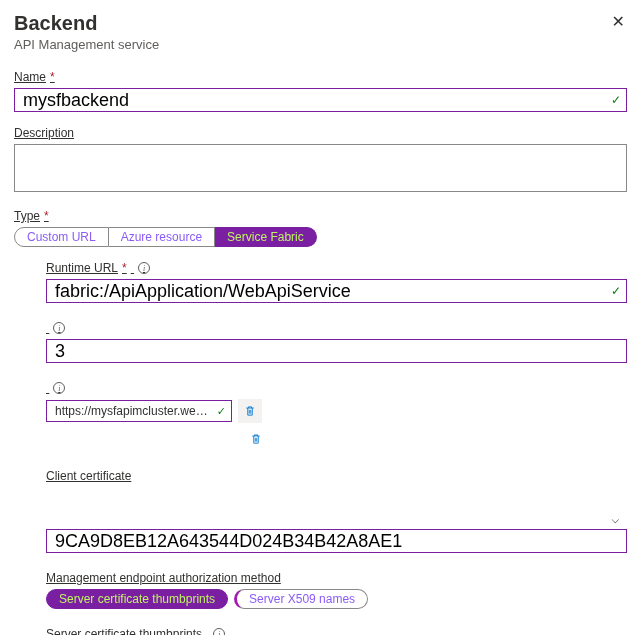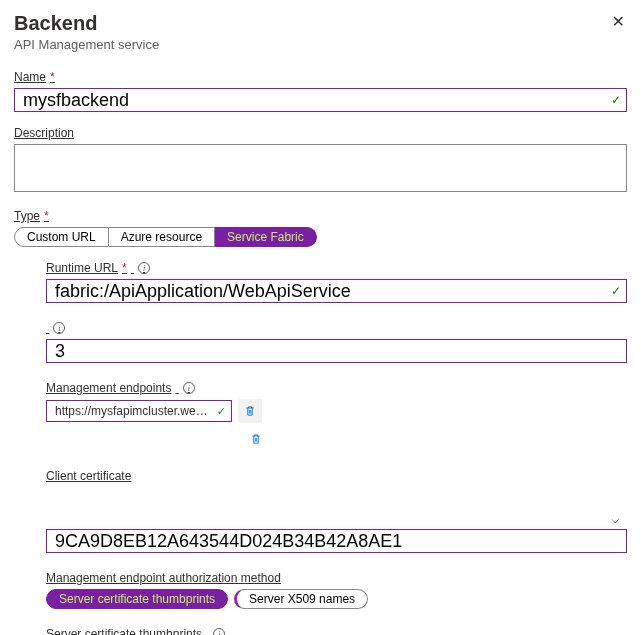--- a/index.html
+++ b/index.html
@@ -13,21 +13,21 @@
     .req { color: #a4262c; }
     .info-icon { display: inline-flex; align-items: center; justify-content: center; width: 12px; height: 12px; border: 1px solid #605e5c; border-radius: 50%; font-size: 8px; color: #605e5c; font-style: italic; font-family: Georgia, serif; }
     .text-input { width: 100%; border: 1px solid #8a8886; padding: 4px 8px; font-size: 18px; height: 24px; font-family: inherit; }
     .text-input.valid { border-color: #7b1fa2; }
     .text-input.select { appearance: none; background: #fff; margin-top: 42px; }
     .input-wrap { position: relative; }
     .input-check { position: absolute; right: 6px; top: 50%; transform: translateY(-50%); color: #107c10; font-size: 12px; pointer-events: none; }
     .select-caret { position: absolute; right: 8px; top: 50%; transform: translateY(-50%); font-size: 10px; color: #323130; pointer-events: none; }
     textarea.text-input { height: 48px; resize: none; }
     .pill-group { display: flex; gap: 0; }
-    .pill { border: 1px solid #8a8886; padding: 2px 12px; font-size: 12px; background: #fff; cursor: pointer; color: #000000; }
+    .pill { border: 1px solid #8a8886; padding: 2px 12px; font-size: 12px; background: #fff; cursor: pointer; color: #8b5cf6; }
     .pill:first-child { border-radius: 12px 0 0 12px; }
     .pill:last-child { border-radius: 0 12px 12px 0; }
     .pill + .pill { border-left: none; }
     .pill-group.standalone .pill { border-radius: 12px; }
     .pill-group.standalone .pill + .pill { border-left: 3px solid #a21caf; margin-left: 6px; }
     .pill.active { background: #7b1fa2; color: #bef264; border-color: #7b1fa2; }
     .sub-field { margin-bottom: 18px; }
     .tag-row { display: flex; align-items: center; gap: 6px; margin-bottom: 4px; }
     .tag-input { border: 1px solid #7b1fa2; padding: 3px 22px 3px 8px; font-size: 12px; height: 22px; background: #fff; width: 186px; position: relative; white-space: nowrap; overflow: hidden; text-overflow: ellipsis; }
     .tag-wrap { position: relative; display: inline-block; }
@@ -90,21 +90,21 @@
   </div>
 
   <div class="sub-field">
     <div class="field-label"> &nbsp;<span class="info-icon">i</span></div>
     <div class="input-wrap">
       <input class="text-input valid" value="3" style="">
     </div>
   </div>
 
   <div class="sub-field">
-    <div class="field-label"><span>Management endpoints</span> &nbsp;<span class="info-icon">i</span></div>
+    <div class="field-label"> &nbsp;<span class="info-icon">i</span></div>
     <div class="tag-row">
       <span class="tag-wrap">
         <div class="tag-input">https://mysfapimcluster.westus.cloud...</div>
         <span class="tag-check">✓</span>
       </span>
       <span class="trash-btn">
         <svg class="trash-icon" viewBox="0 0 16 16" fill="none" stroke="#0078d4" stroke-width="1.2">
             <path d="M3 4h10M6 4V2.5h4V4M5 4v9.5h6V4M7 6.5v5M9 6.5v5"></path>
           </svg>
       </span>

